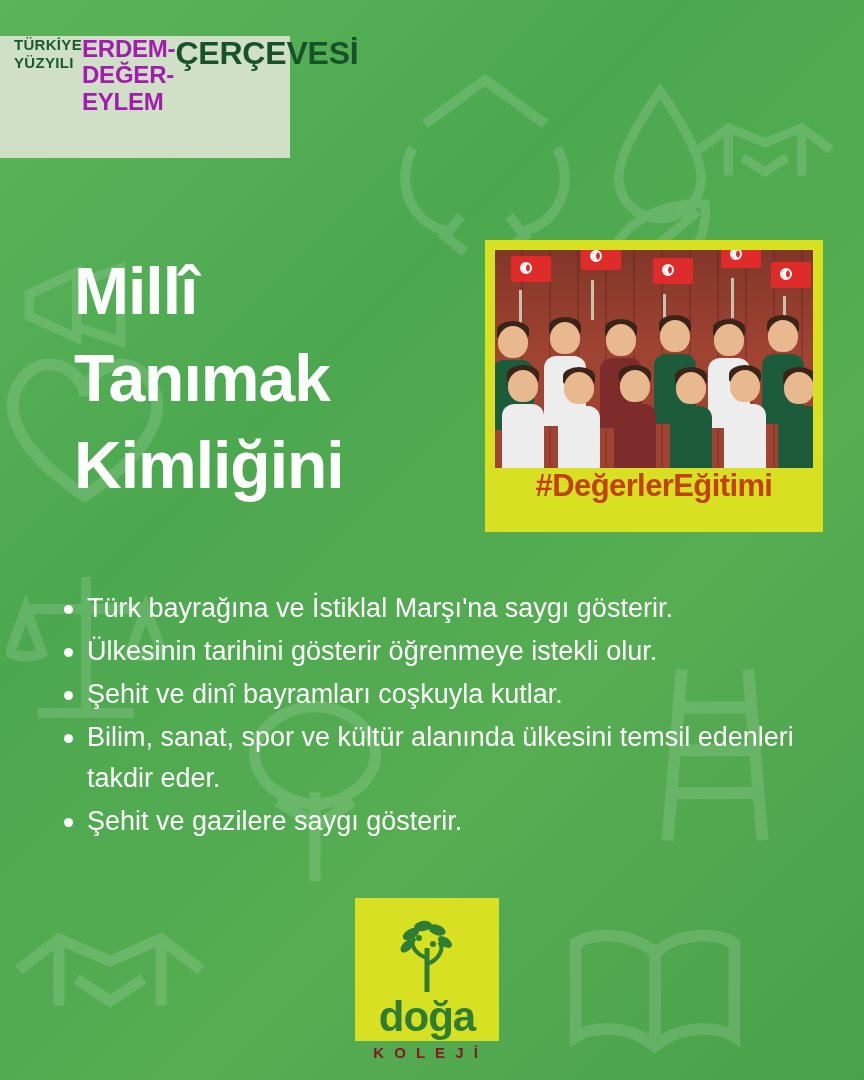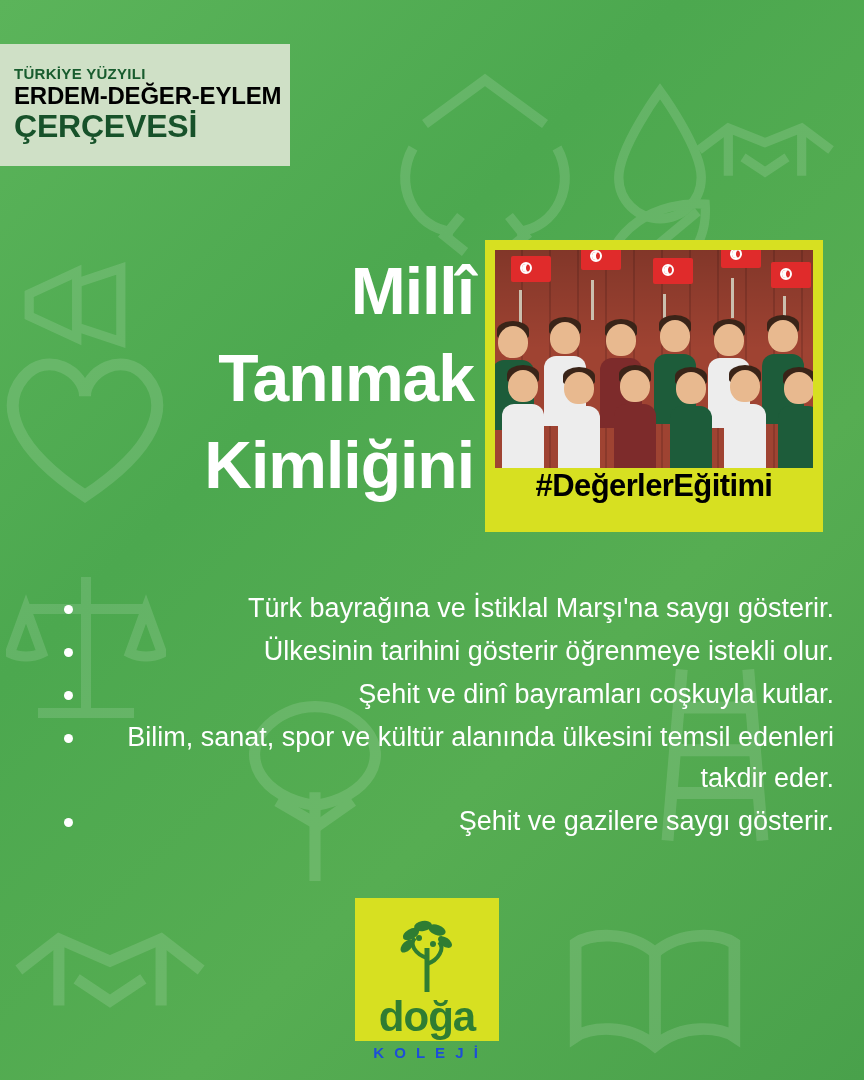--- a/index.html
+++ b/index.html
@@ -33,47 +33,47 @@
     color: #ffffff;
     stroke: #ffffff;
     fill: none;
     stroke-width: 5;
   }
 
   
   .badge {
     position: absolute;
     left: 0;
-    top: 44px;
+    top: 36px;
     width: 290px;
     height: 122px;
     background: #cfe0c6;
     display: flex;
-    flex-direction: column;
-    justify-content: center;
+    flex-direction: row;
+    justify-content: space-between;
     padding: 0 0 0 14px;
     box-sizing: border-box;
   }
   .badge .l1 {
     color: #185c2e;
     font-size: 15px;
     font-weight: bold;
     letter-spacing: 0.3px;
     line-height: 1.18;
   }
   .badge .l2 {
     color: #185c2e;
     font-size: 15px;
     font-weight: bold;
     letter-spacing: 0.3px;
     line-height: 1.18;
     margin-bottom: 5px;
   }
   .badge .l3 {
-    color: #000000;
+    color: #a21caf;
     font-size: 24px;
     font-weight: bold;
     line-height: 1.1;
     letter-spacing: -0.2px;
   }
   .badge .l4 {
     color: #17522a;
     font-size: 32px;
     font-weight: bold;
     line-height: 1.1;
@@ -84,21 +84,20 @@
   .headline {
     position: absolute;
     left: 74px;
     top: 248px;
     width: 400px;
     color: #ffffff;
     font-size: 66px;
     font-weight: bold;
     line-height: 1.32;
     letter-spacing: -1px;
-    text-align: right;
   }
   .headline div { white-space: nowrap; }
 
   
   .photo-card {
     position: absolute;
     left: 485px;
     top: 240px;
     width: 338px;
     height: 292px;
@@ -187,21 +186,21 @@
     width: 3px;
     height: 40px;
     background: #cbbfae;
   }
   .hashtag {
     position: absolute;
     left: 0;
     right: 0;
     top: 228px;
     text-align: center;
-    color: #000000;
+    color: #c2410c;
     font-size: 31px;
     font-weight: bold;
     letter-spacing: -0.6px;
   }
 
   
   .bullets {
     position: absolute;
     left: 64px;
     top: 588px;
@@ -216,21 +215,21 @@
     margin-bottom: 2px;
   }
   .dot {
     flex: 0 0 auto;
     width: 9px;
     height: 9px;
     border-radius: 50%;
     background: #ffffff;
     margin: 17px 14px 0 0;
   }
-  .btext { flex: 1 1 auto; text-align: right; }
+  .btext { flex: 1 1 auto; }
 
   
   .logo {
     position: absolute;
     left: 355px;
     top: 898px;
     width: 144px;
     height: 143px;
     background: #d7e021;
     text-align: center;
@@ -240,21 +239,21 @@
   .logo .tree { display: block; margin: 0 auto; }
   .logo .brand {
     color: #2f7d32;
     font-size: 42px;
     font-weight: bold;
     line-height: 1;
     letter-spacing: -1px;
     margin-top: 2px;
   }
   .logo .sub {
-    color: #1d4ed8;
+    color: #7f1d1d;
     font-size: 15px;
     font-weight: bold;
     letter-spacing: 3px;
     margin-top: 6px;
   }
 </style>
 </head>
 <body>
 
 <div class="poster">

